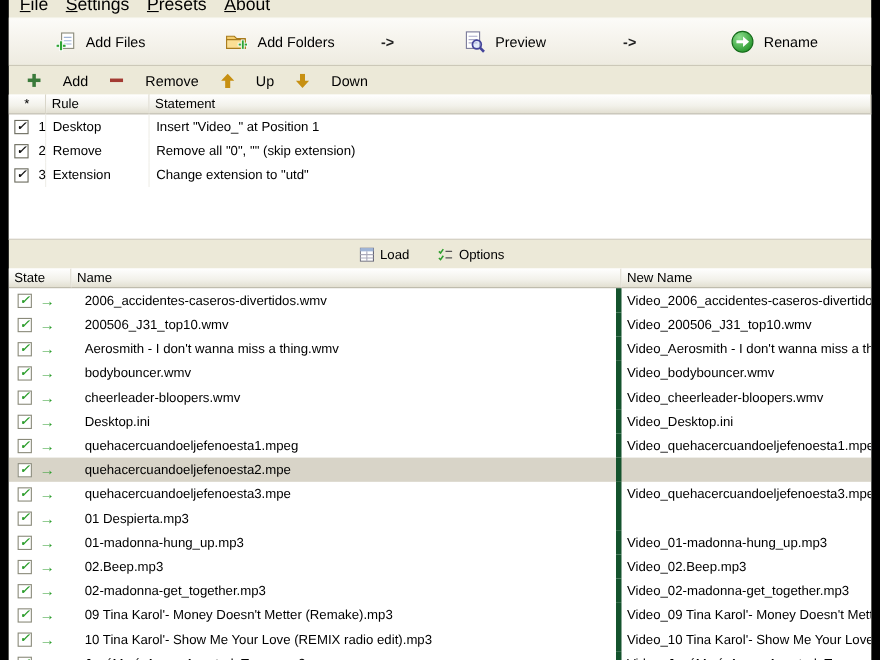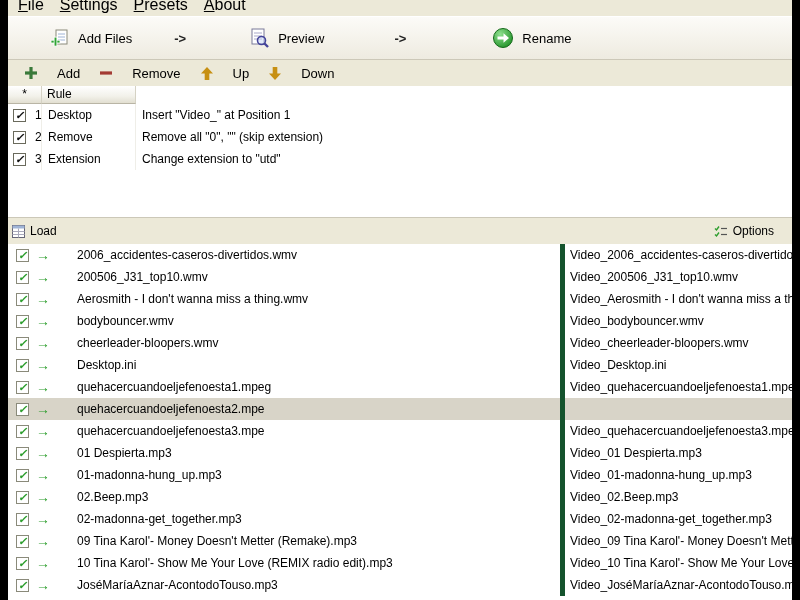--- a/index.html
+++ b/index.html
@@ -70,21 +70,21 @@
     width: 13px; height: 13px; background: #fff; border: 1px solid #6a6a5c;
     display: inline-flex; align-items: center; justify-content: center;
     font-size: 11px; font-weight: bold; line-height: 1; flex: none;
   }
   .cb.black { color: #111; }
   .cb.green { color: var(--check-green, #2E9E2E); border-color: #8a8a7a; }
   .state-arrow { color: var(--check-green, #2E9E2E); font-weight: bold; font-size: 14px; line-height: 1; }
   
   .actions-bar {
     position: absolute; top: 218px; left: 0; width: 100%; height: 26px;
-    display: flex; justify-content: space-between; align-items: center;
+    display: flex; justify-content: center; align-items: center;
     gap: 18px; padding-right: 14px; font-size: 12px;
   }
   .action-btn { display: flex; align-items: center; gap: 5px; padding: 2px 4px; }
   
   .files-list {
     position: absolute; top: 244px; left: 0; width: 100%; height: 356px;
     background: #fff; overflow: hidden;
   }
   .files-header { display: flex; height: 18px; }
   .fc-state { width: 57px; }
@@ -114,20 +114,29 @@
       <svg width="20" height="20" viewBox="0 0 20 20">
         <rect x="6" y="2" width="11" height="14" fill="#FFFFFF" stroke="#8A8A7A"></rect>
         <line x1="8" y1="6" x2="15" y2="6" stroke="#9FB4D6"></line>
         <line x1="8" y1="9" x2="15" y2="9" stroke="#9FB4D6"></line>
         <line x1="8" y1="12" x2="15" y2="12" stroke="#9FB4D6"></line>
         <rect x="1" y="12.2" width="9" height="2.8" fill="#2FA434" stroke="#FFFFFF" stroke-width="0.8"></rect>
         <rect x="4.1" y="9.1" width="2.8" height="9" fill="#2FA434" stroke="#FFFFFF" stroke-width="0.8"></rect>
       </svg>
       <span>Add Files</span>
     </div>
+    <div class="tb-btn ml60">
+      <svg width="22" height="20" viewBox="0 0 22 20">
+        <path d="M2 5 L9 5 L11 7 L19 7 L19 16 L2 16 Z" fill="#F5CE6E" stroke="#A87B1C"></path>
+        <path d="M2 8 L19 8 L19 16 L2 16 Z" fill="#FBDF94" stroke="#A87B1C"></path>
+        <rect x="12.5" y="11.2" width="8.5" height="2.6" fill="#2FA434" stroke="#FFFFFF" stroke-width="0.8"></rect>
+        <rect x="15.4" y="8.3" width="2.6" height="8.5" fill="#2FA434" stroke="#FFFFFF" stroke-width="0.8"></rect>
+      </svg>
+      <span>Add Folders</span>
+    </div>
     <span class="flow-arrow ml36">-&gt;</span>
     <div class="tb-btn ml56">
       <svg width="22" height="22" viewBox="0 0 22 22">
         <rect x="4" y="2" width="12" height="15" fill="#FFFFFF" stroke="#7A7A9A"></rect>
         <line x1="6" y1="6" x2="14" y2="6" stroke="#A8A8C8"></line>
         <line x1="6" y1="9" x2="14" y2="9" stroke="#A8A8C8"></line>
         <line x1="6" y1="12" x2="14" y2="12" stroke="#A8A8C8"></line>
         <circle cx="13.5" cy="13.5" r="4" fill="rgba(200,215,245,0.5)" stroke="#44449A" stroke-width="1.6"></circle>
         <line x1="16.5" y1="16.5" x2="20" y2="20" stroke="#44449A" stroke-width="2.4"></line>
       </svg>
@@ -174,20 +183,21 @@
         <path d="M6 13 L0 6.5 L3.7 6.5 L3.7 0 L8.3 0 L8.3 6.5 L12 6.5 Z" fill="#C79012"></path>
       </svg>
       <span>Down</span>
     </div>
   </div>
 
   <div class="rules-list">
     <div class="rules-header">
       <div class="hcell rc1">*</div>
       <div class="hcell rc2">Rule</div>
+      <div class="hcell rc3">Statement</div>
     </div>
     <div>
         <div class="rule-row">
     <div class="cell rule-check-cell">
       <span class="cb black">
               <i>✓</i>
             </span>
       <span class="rule-num">1</span>
     </div>
     <div class="cell rule-name-cell">Desktop</div>
@@ -232,20 +242,25 @@
         <path d="M1 3.5 L2.5 5 L5 1.5" fill="none" stroke="#2E9E2E" stroke-width="1.4"></path>
         <line x1="7" y1="3.5" x2="13" y2="3.5" stroke="#555" stroke-width="1.2"></line>
         <path d="M1 9.5 L2.5 11 L5 7.5" fill="none" stroke="#2E9E2E" stroke-width="1.4"></path>
         <line x1="7" y1="9.5" x2="13" y2="9.5" stroke="#555" stroke-width="1.2"></line>
       </svg>
       <span>Options</span>
     </div>
   </div>
 
   <div class="files-list">
+    <div class="files-header">
+      <div class="hcell fc-state">State</div>
+      <div class="hcell fc-name">Name</div>
+      <div class="hcell fc-new">New Name</div>
+    </div>
     <div>
         <div class="file-row">
     <div class="cell-state">
       <span class="cb green">
               <i>✓</i>
             </span>
       <span class="state-arrow">→</span>
     </div>
     <div class="cell-name">2006_accidentes-caseros-divertidos.wmv</div>
     <div class="cell-new">Video_2006_accidentes-caseros-divertidos.wmv</div>
@@ -330,21 +345,20 @@
     <div class="cell-new">Video_quehacercuandoeljefenoesta3.mpe</div>
   </div>
         <div class="file-row">
     <div class="cell-state">
       <span class="cb green">
               <i>✓</i>
             </span>
       <span class="state-arrow">→</span>
     </div>
     <div class="cell-name">01 Despierta.mp3</div>
-    <div class="cell-new">Video_01 Despierta.mp3</div>
   </div>
         <div class="file-row">
     <div class="cell-state">
       <span class="cb green">
               <i>✓</i>
             </span>
       <span class="state-arrow">→</span>
     </div>
     <div class="cell-name">01-madonna-hung_up.mp3</div>
     <div class="cell-new">Video_01-madonna-hung_up.mp3</div>

